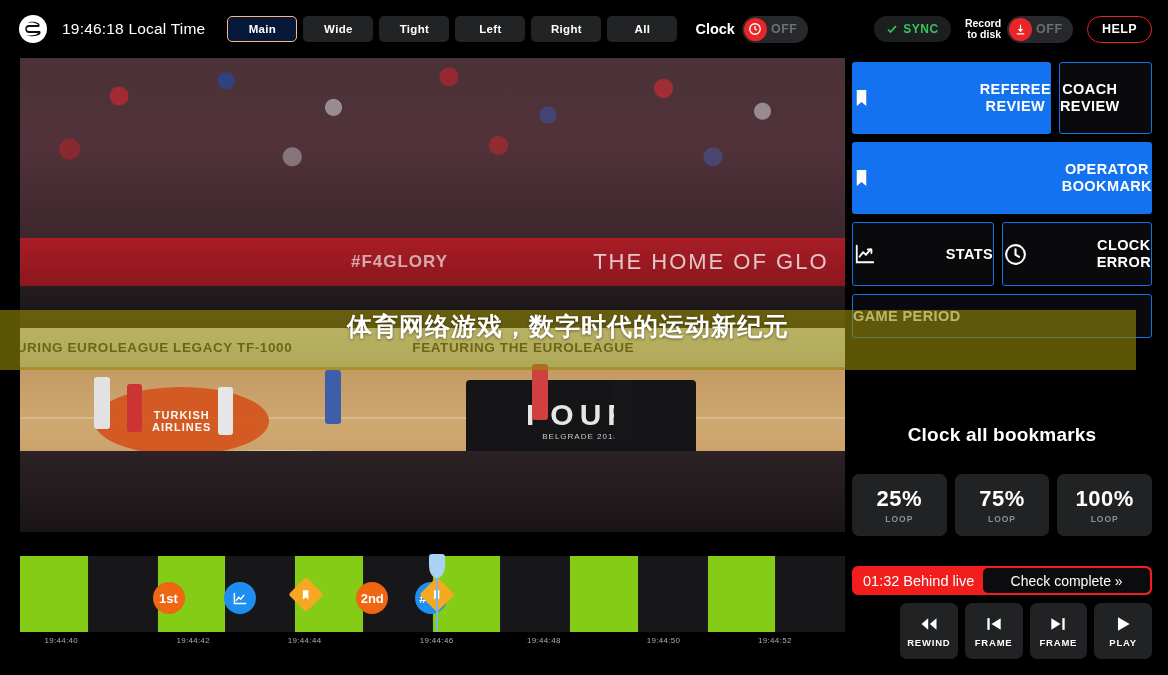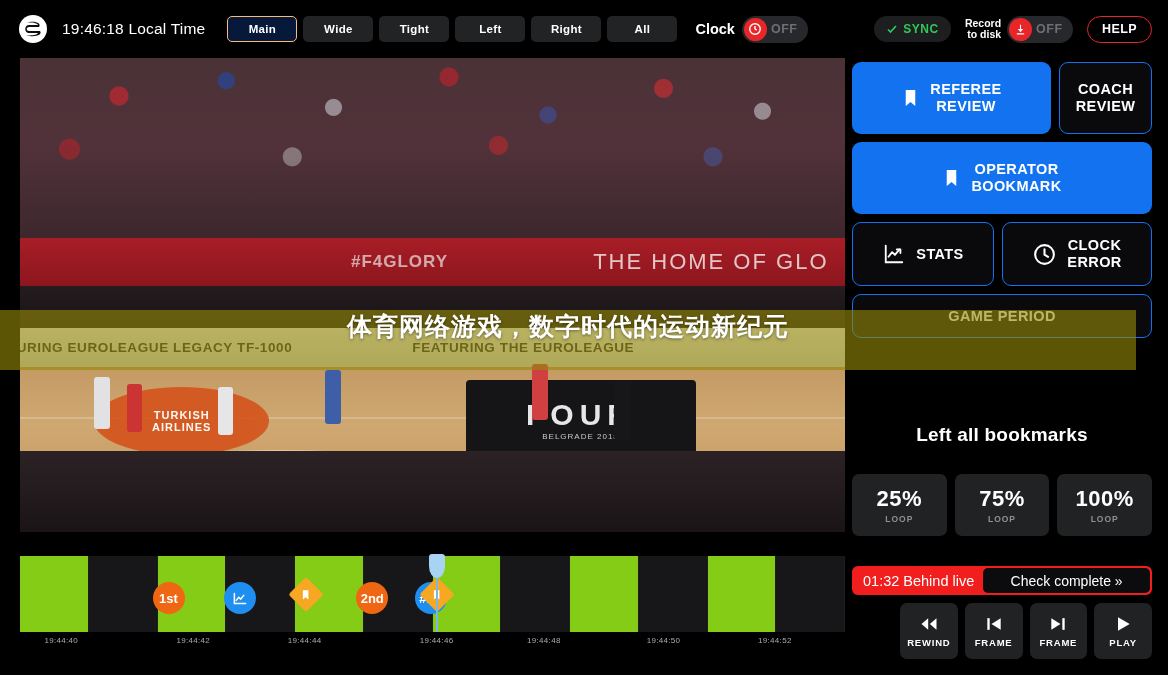--- a/index.html
+++ b/index.html
@@ -121,21 +121,21 @@
   .vid-bottomcrowd { position:absolute; left:0; bottom:0; width:100%; height:17%;
     background: linear-gradient(180deg,#2c2226 0%, #1a1417 100%); }
   .vid-player {
     position:absolute; border-radius:3px;
   }
 
   
   .panel { position: absolute; left: 852px; top: 62px; width: 300px; }
   .btn-row { display: flex; gap: 8px; margin-bottom: 8px; }
   .btn {
-    border-radius: 9px; display: flex; align-items: center; justify-content: center;
+    border-radius: 3px; display: flex; align-items: center; justify-content: space-between;
     gap: 10px; color: #fff; font-weight: bold; text-align: center; cursor: default;
   }
   .btn-blue { background: #1372f0; }
   .btn-outline { background: #0a0a0c; border: 1.6px solid #1372f0; }
   .btn .lbl { font-size: 14.5px; line-height: 17px; letter-spacing: .4px; }
   .btn-referee { flex: 1 1 auto; height: 72px; }
   .btn-coach { width: 93px; height: 72px; }
   .btn-operator { width: 100%; height: 72px; margin-bottom: 8px; }
   .btn-stats { flex: 1 1 auto; height: 64px; }
   .btn-clockerr { flex: 1 1 auto; height: 64px; }
@@ -364,21 +364,21 @@
           <div>CLOCK</div>
           <div>ERROR</div>
         </div>
       </div>
     </div>
 
     <div class="btn btn-outline btn-gameperiod">
       <div class="lbl">GAME PERIOD</div>
     </div>
 
-    <div class="viewall">Left all bookmarks</div>
+    <div class="viewall">Clock all bookmarks</div>
 
     <div class="loops">
       <div class="loop">
         <div class="pct">25%</div>
         <div class="sub">LOOP</div>
       </div>
       <div class="loop">
         <div class="pct">75%</div>
         <div class="sub">LOOP</div>
       </div>

